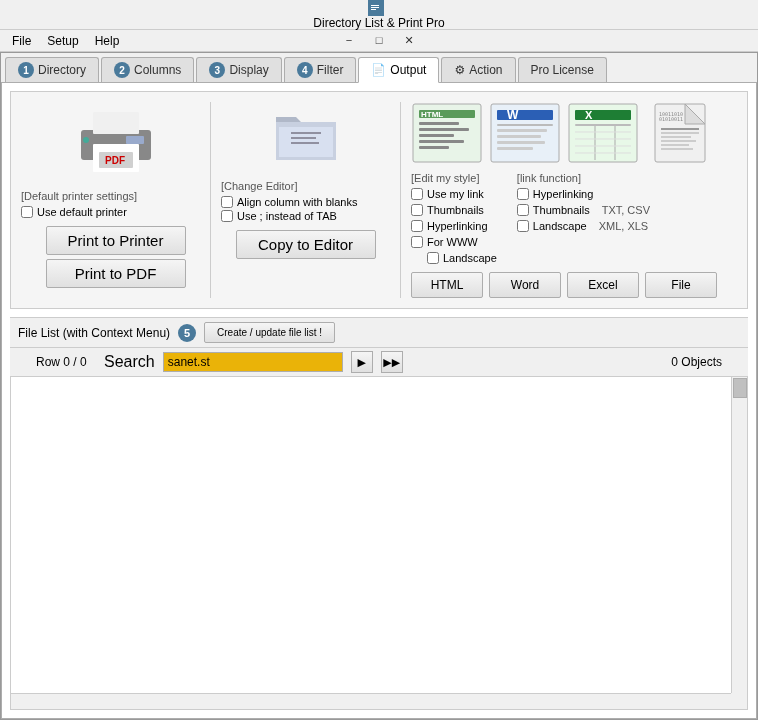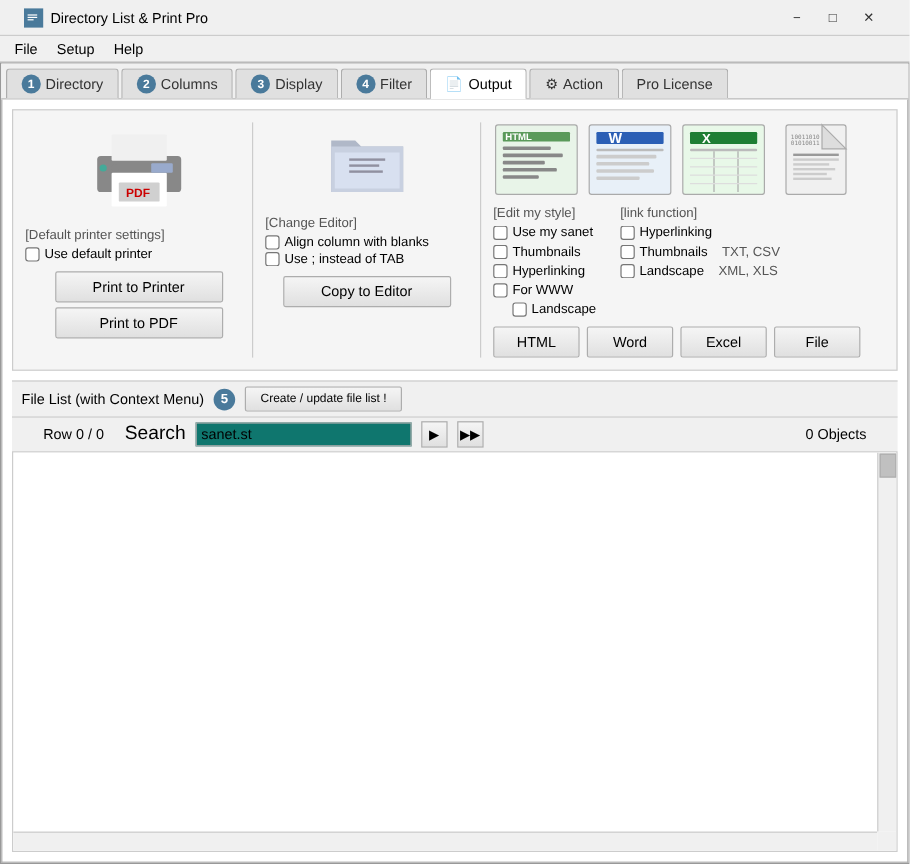--- a/index.html
+++ b/index.html
@@ -14,20 +14,21 @@
 
     
     .title-bar {
       background: #f0f0f0;
       height: 30px;
       display: flex;
       align-items: center;
       padding: 0 20px;
       border-bottom: 1px solid #ccc;
       user-select: none;
+      flex-direction: column;
     }
     .title-bar-icon {
       width: 16px;
       height: 16px;
       margin-right: 6px;
       background: #4a7a9b;
       display: inline-flex;
       align-items: center;
       justify-content: center;
       font-size: 10px;
@@ -205,21 +206,21 @@
       height: 12px;
     }
 
     
     .btn {
       width: 140px;
       padding: 5px 8px;
       border: 1px solid #adadad;
       background: linear-gradient(to bottom, #f5f5f5, #e0e0e0);
       cursor: pointer;
-      font-size: 12px;
+      font-size: 15px;
       margin-bottom: 4px;
       border-radius: 2px;
       text-align: center;
     }
 
     
     .format-icons {
       display: flex;
       gap: 6px;
       margin-bottom: 8px;
@@ -309,21 +310,21 @@
     }
     .search-label {
       font-size: 16px;
       flex: 0 0 auto;
     }
     .search-input {
       border: 1px solid #adadad;
       padding: 2px 4px;
       font-size: 12px;
       width: 180px;
-      background: #0f766e;
+      background: #eab308;
     }
     .nav-btn {
       width: 22px;
       height: 22px;
       border: 1px solid #adadad;
       background: linear-gradient(to bottom, #f5f5f5, #e0e0e0);
       cursor: pointer;
       font-size: 11px;
       display: flex;
       align-items: center;
@@ -562,21 +563,21 @@
             <text x="14" y="14" font-size="5" fill="#888" font-family="monospace">10011010</text>
             <text x="14" y="19" font-size="5" fill="#888" font-family="monospace">01010011</text>
           </svg>
         </div>
 
         <div class="format-options">
           <div class="format-col">
             <span class="format-col-label">[Edit my style]</span>
             <div class="checkbox-row">
               <input type="checkbox" style="">
-              <label>Use my sanet</label>
+              <label>Use my link</label>
             </div>
             <div class="checkbox-row">
               <input type="checkbox" style="">
               <label>Thumbnails</label>
             </div>
             <div class="checkbox-row">
               <input type="checkbox" style="">
               <label>Hyperlinking</label>
             </div>
             <div class="checkbox-row">

